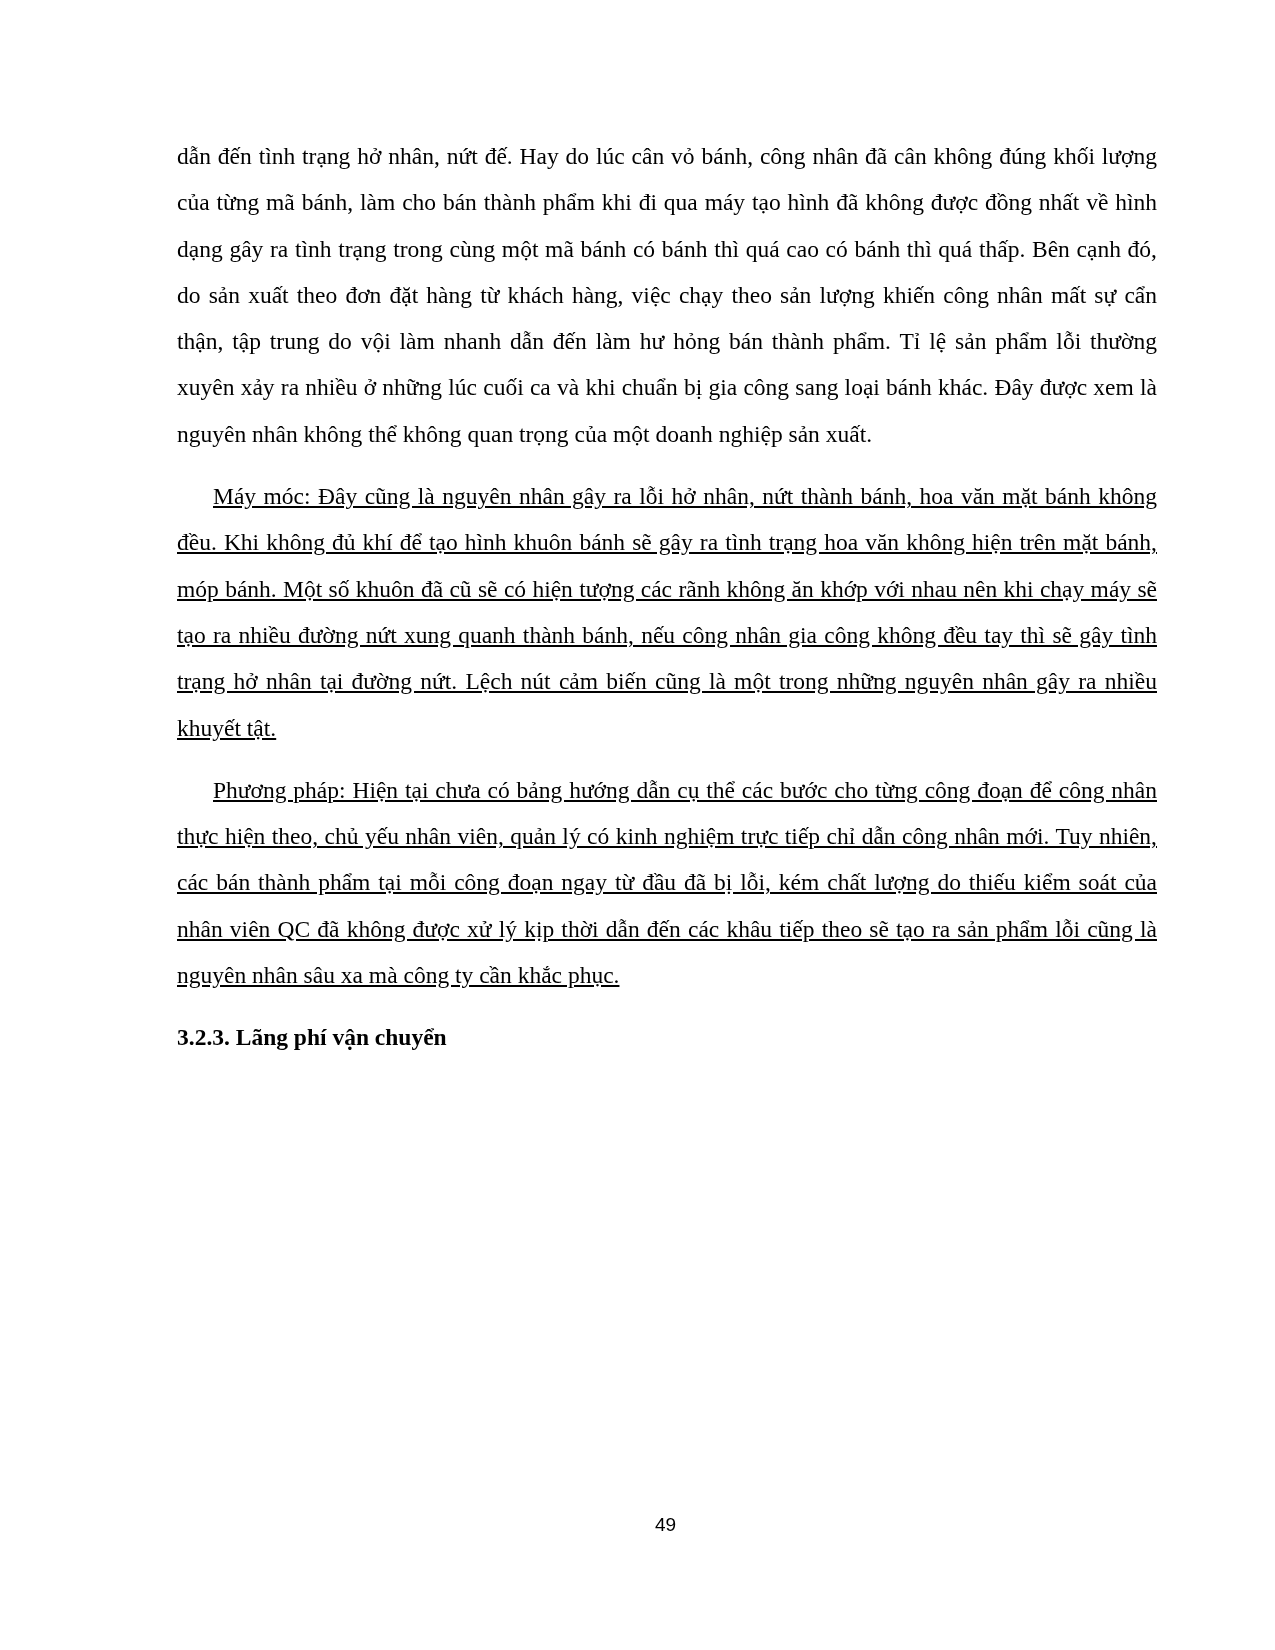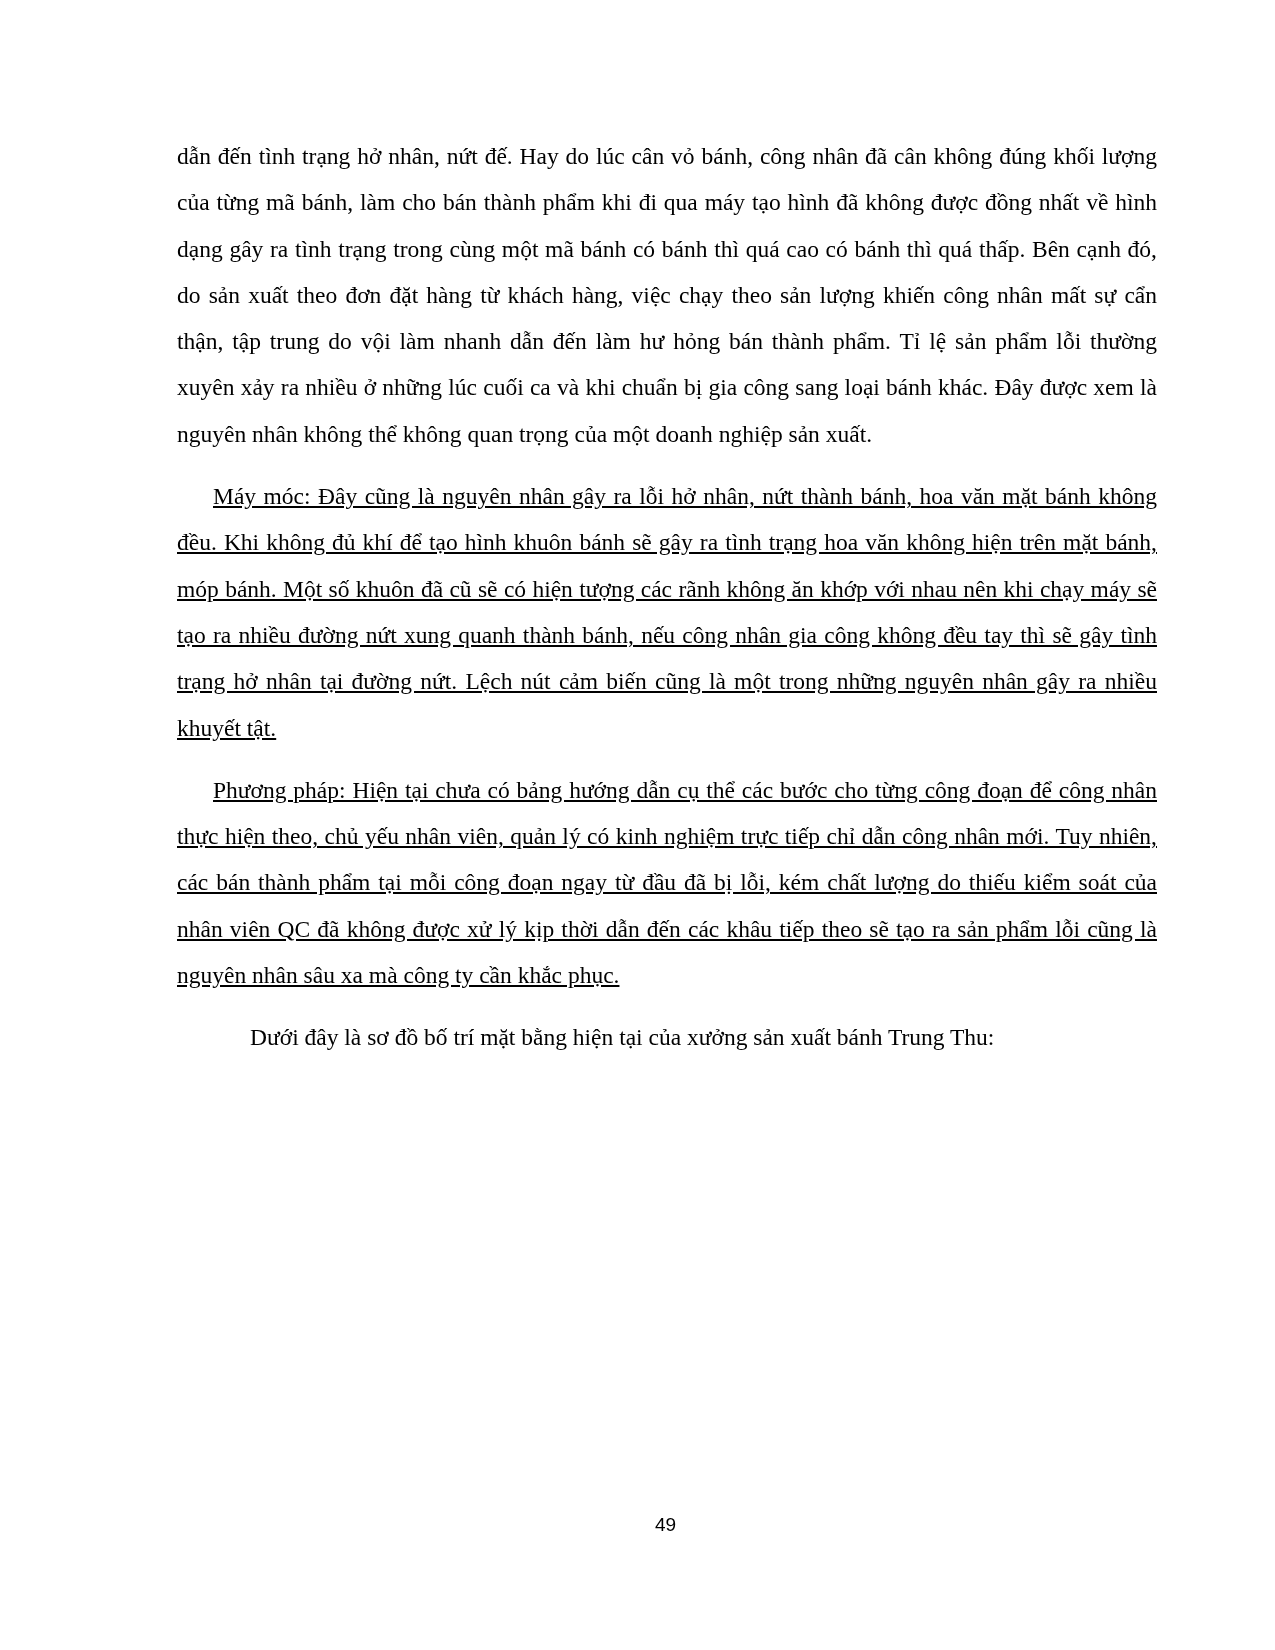--- a/index.html
+++ b/index.html
@@ -62,16 +62,16 @@
     }
   </style>
 </head>
 <body>
 
 <div class="page">
   <div class="content">
     <p class="para">dẫn đến tình trạng hở nhân, nứt đế. Hay do lúc cân vỏ bánh, công nhân đã cân không đúng khối lượng của từng mã bánh, làm cho bán thành phẩm khi đi qua máy tạo hình đã không được đồng nhất về hình dạng gây ra tình trạng trong cùng một mã bánh có bánh thì quá cao có bánh thì quá thấp. Bên cạnh đó, do sản xuất theo đơn đặt hàng từ khách hàng, việc chạy theo sản lượng khiến công nhân mất sự cẩn thận, tập trung do vội làm nhanh dẫn đến làm hư hỏng bán thành phẩm. Tỉ lệ sản phẩm lỗi thường xuyên xảy ra nhiều ở những lúc cuối ca và khi chuẩn bị gia công sang loại bánh khác. Đây được xem là nguyên nhân không thể không quan trọng của một doanh nghiệp sản xuất.</p>
     <p class="para indent">Máy móc: Đây cũng là nguyên nhân gây ra lỗi hở nhân, nứt thành bánh, hoa văn mặt bánh không đều. Khi không đủ khí để tạo hình khuôn bánh sẽ gây ra tình trạng hoa văn không hiện trên mặt bánh, móp bánh. Một số khuôn đã cũ sẽ có hiện tượng các rãnh không ăn khớp với nhau nên khi chạy máy sẽ tạo ra nhiều đường nứt xung quanh thành bánh, nếu công nhân gia công không đều tay thì sẽ gây tình trạng hở nhân tại đường nứt. Lệch nút cảm biến cũng là một trong những nguyên nhân gây ra nhiều khuyết tật.</p>
     <p class="para indent">Phương pháp: Hiện tại chưa có bảng hướng dẫn cụ thể các bước cho từng công đoạn để công nhân thực hiện theo, chủ yếu nhân viên, quản lý có kinh nghiệm trực tiếp chỉ dẫn công nhân mới. Tuy nhiên, các bán thành phẩm tại mỗi công đoạn ngay từ đầu đã bị lỗi, kém chất lượng do thiếu kiểm soát của nhân viên QC đã không được xử lý kịp thời dẫn đến các khâu tiếp theo sẽ tạo ra sản phẩm lỗi cũng là nguyên nhân sâu xa mà công ty cần khắc phục.</p>
-    <p class="para intro">Dưới đây là sơ đồ bố trí mặt bằng hiện tại của xưởng sản xuất bánh Trung Thu:</p>
+    <h3 class="heading">3.2.3. Lãng phí vận chuyển</h3>
   </div>
   <div class="page-number">49</div>
 </div>
 
 </body></html>

